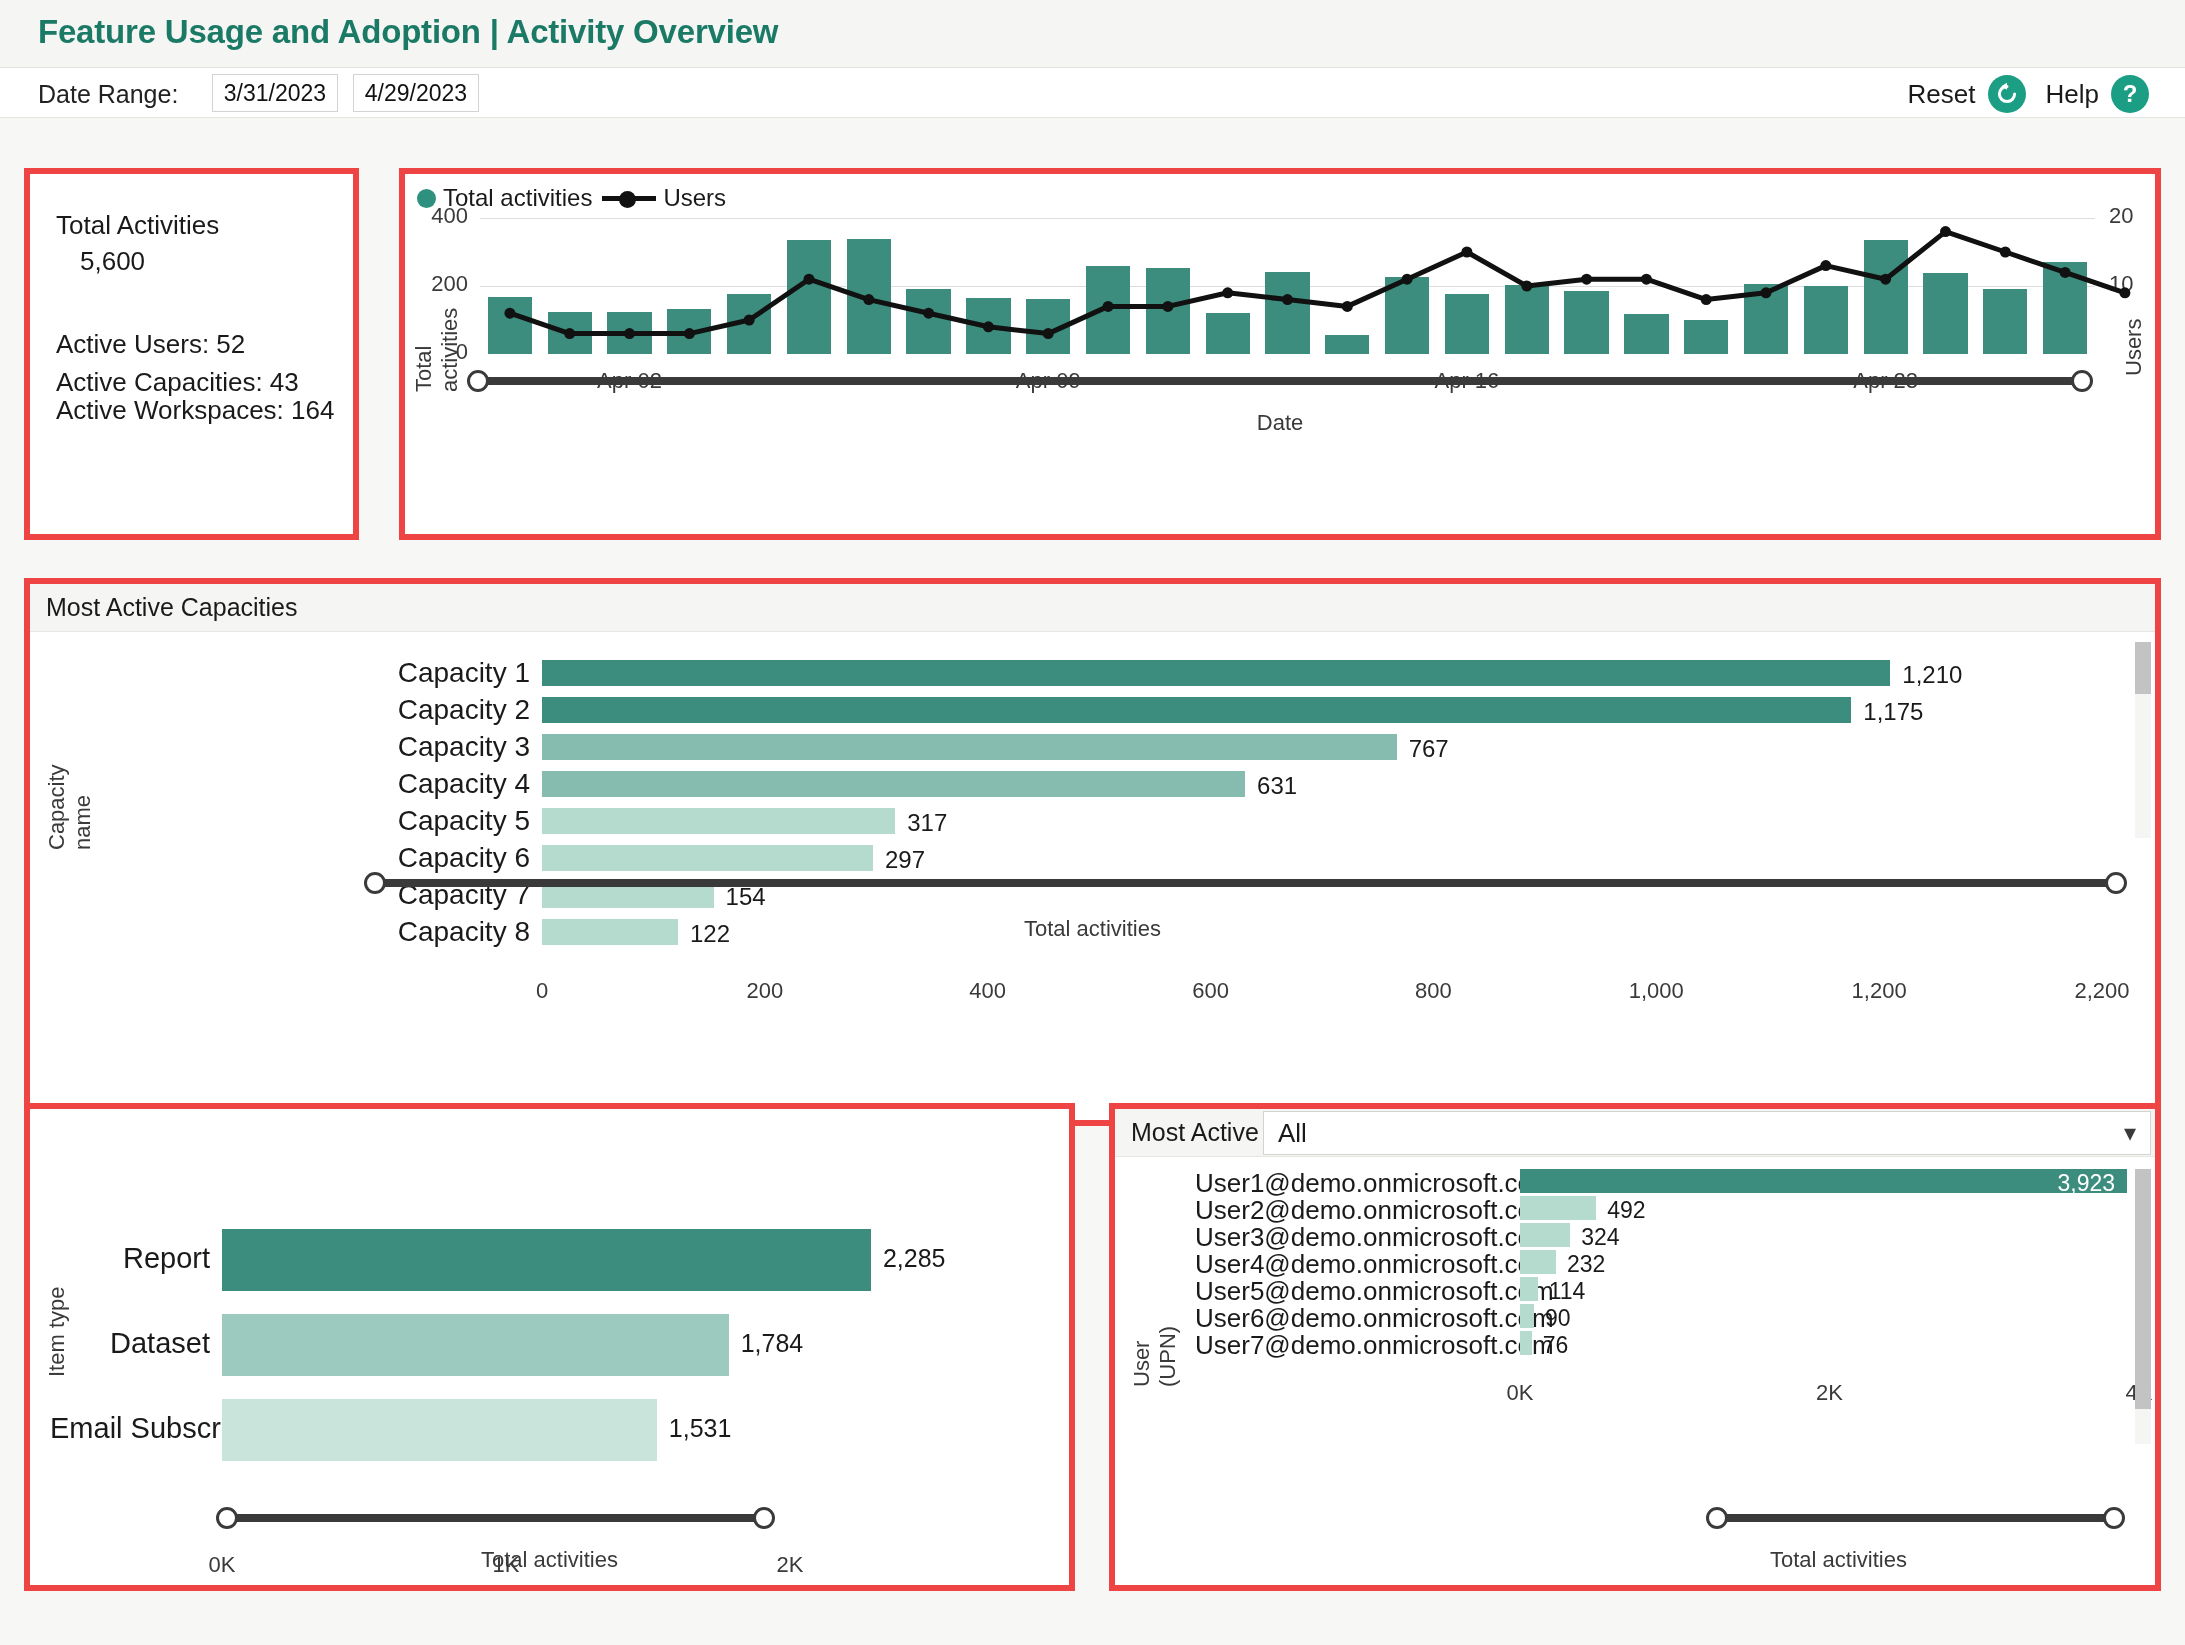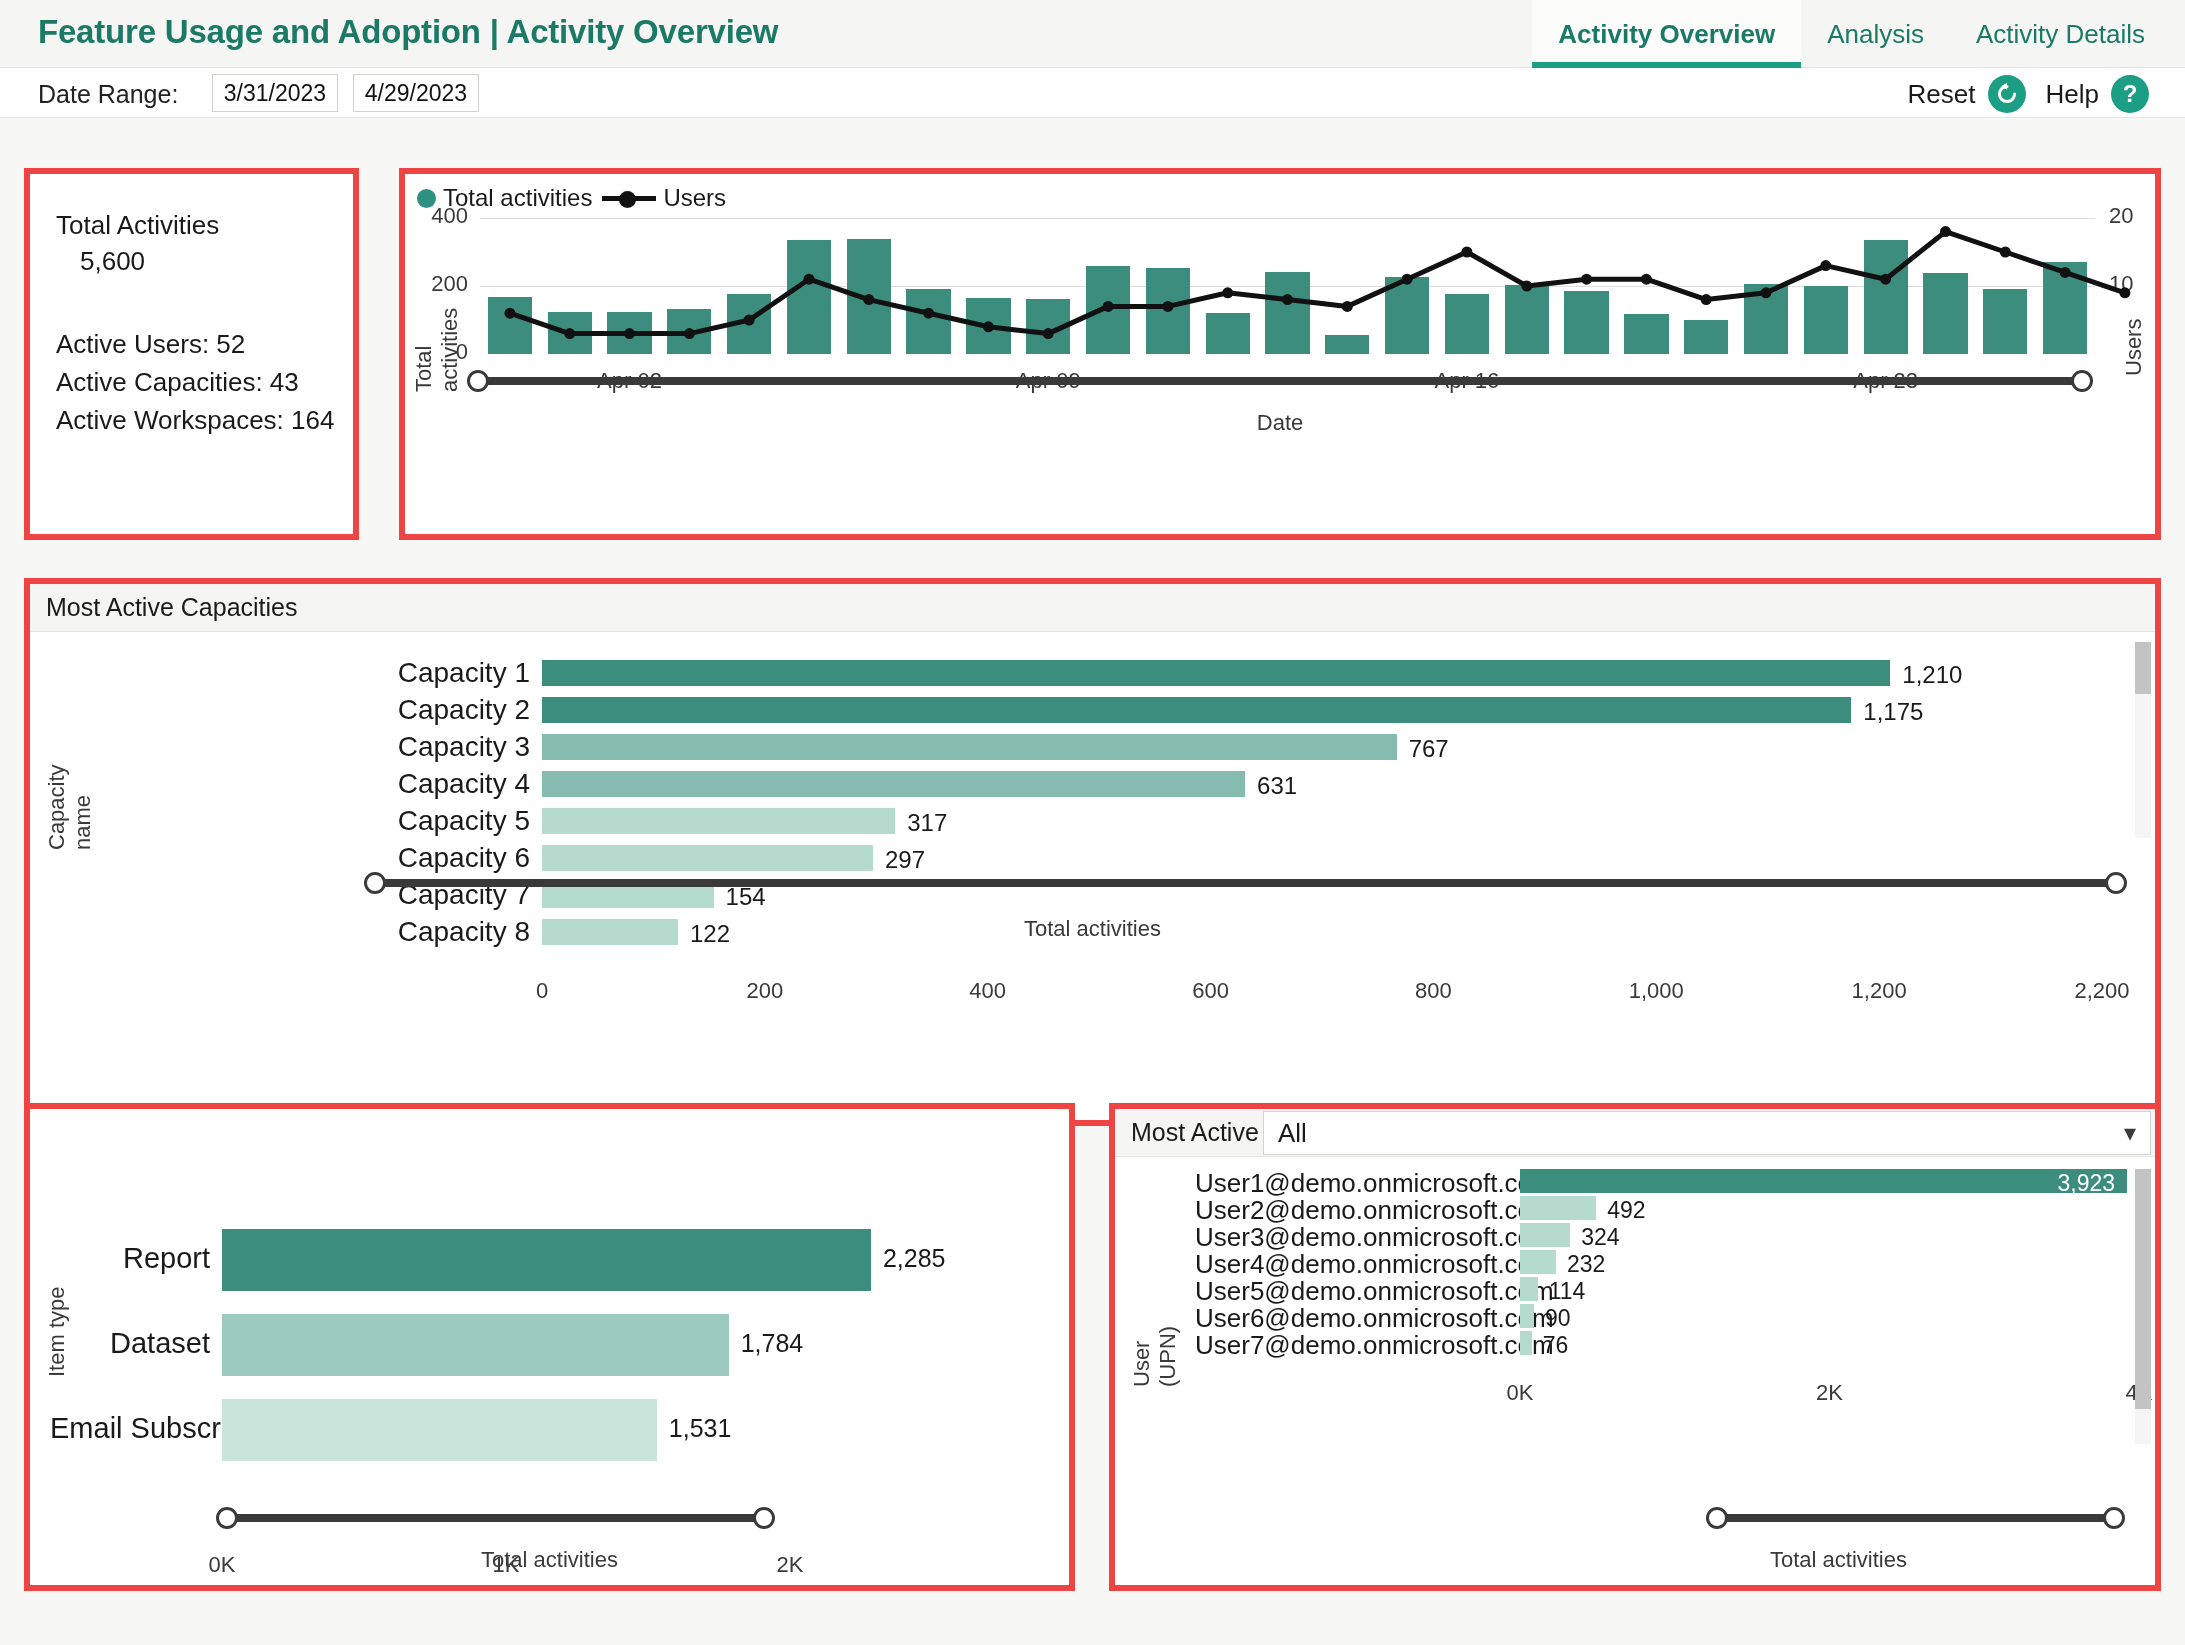--- a/index.html
+++ b/index.html
@@ -151,25 +151,20 @@
   .usr-name { position: absolute; font-size: 26px; color: #1a1a1a; text-align: right; white-space: nowrap; }
   .usr-bar { position: absolute; left: 405px; }
   .usr-val { position: absolute; font-size: 23px; color: #1a1a1a; }
   .usr-val.inside { color: #fff; }
 </style>
 </head>
 <body>
 
 <div class="titlebar">
   <div class="apptitle">Feature Usage and Adoption | Activity Overview</div>
-  <div class="tabs">
-    <button class="tab active">Activity Overview</button>
-    <button class="tab">Analysis</button>
-    <button class="tab">Activity Details</button>
-  </div>
 </div>
 
 <div class="subbar">
   <div class="drlabel">Date Range:</div>
   <input id="date-from" class="dateinput" value="3/31/2023" style="">
   <input id="date-to" class="dateinput" value="4/29/2023" style="">
 
   <div class="hdr-actions">
     <div class="hdr-btn">
       <span class="hdr-btn-label">Reset</span>
@@ -185,21 +180,21 @@
       <span class="circ-icon">?</span>
     </div>
   </div>
 </div>
 
 <div class="card" id="summary-card">
   <div class="sum-line" style="left:26px; top:36px;">Total Activities</div>
   <div class="sum-line" style="left:50px; top:72px;">5,600</div>
   <div class="sum-line" style="left:26px; top:155px;">Active Users: 52</div>
   <div class="sum-line" style="left:26px; top:193px;">Active Capacities: 43</div>
-  <div class="sum-line" style="left:26px; top:231px;text-align:center;">Active Workspaces: 164</div>
+  <div class="sum-line" style="left:26px; top:221px;text-align:center;">Active Workspaces: 164</div>
 </div>
 
 <div class="card" id="timeline-card">
   <div class="legend">
     <div class="legend-item">
       <span class="legend-dot"></span>
       <span>Total activities</span>
     </div>
     <div class="legend-item">
       <span class="legend-line"></span>

